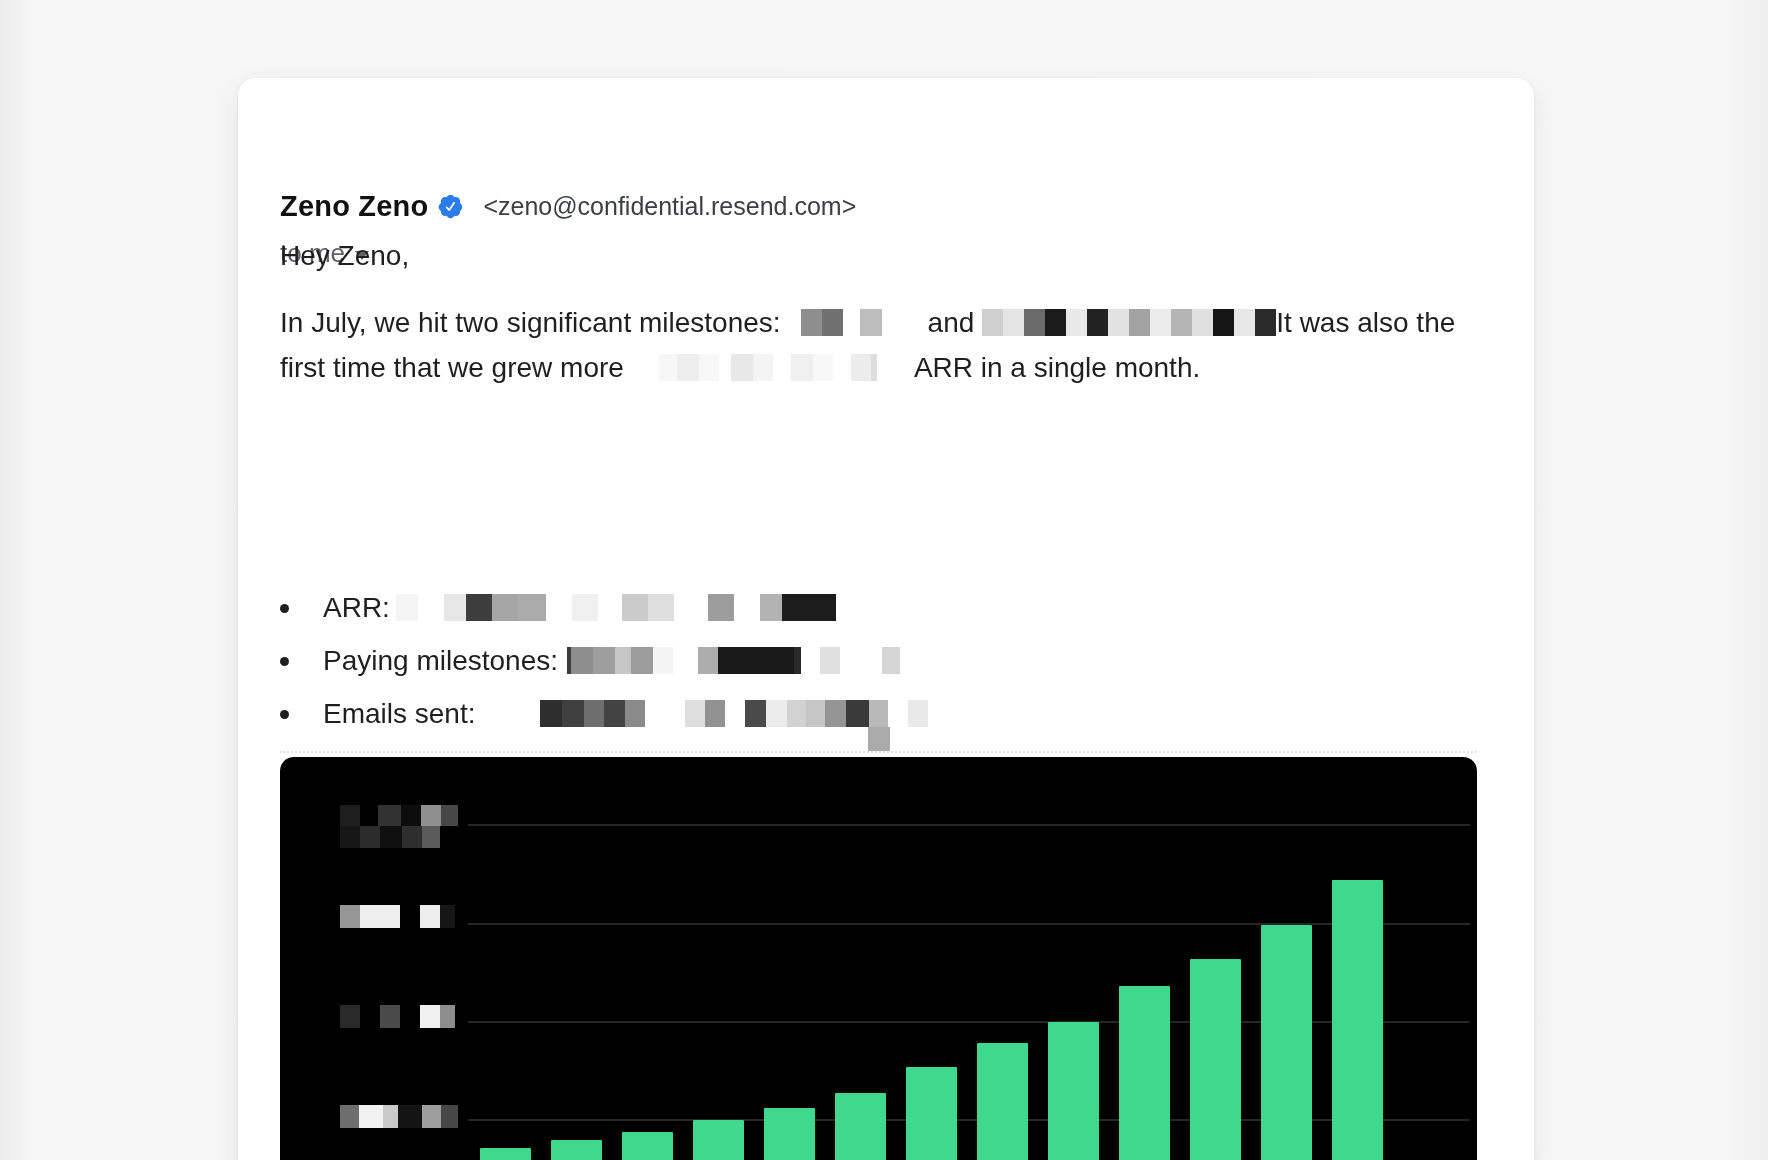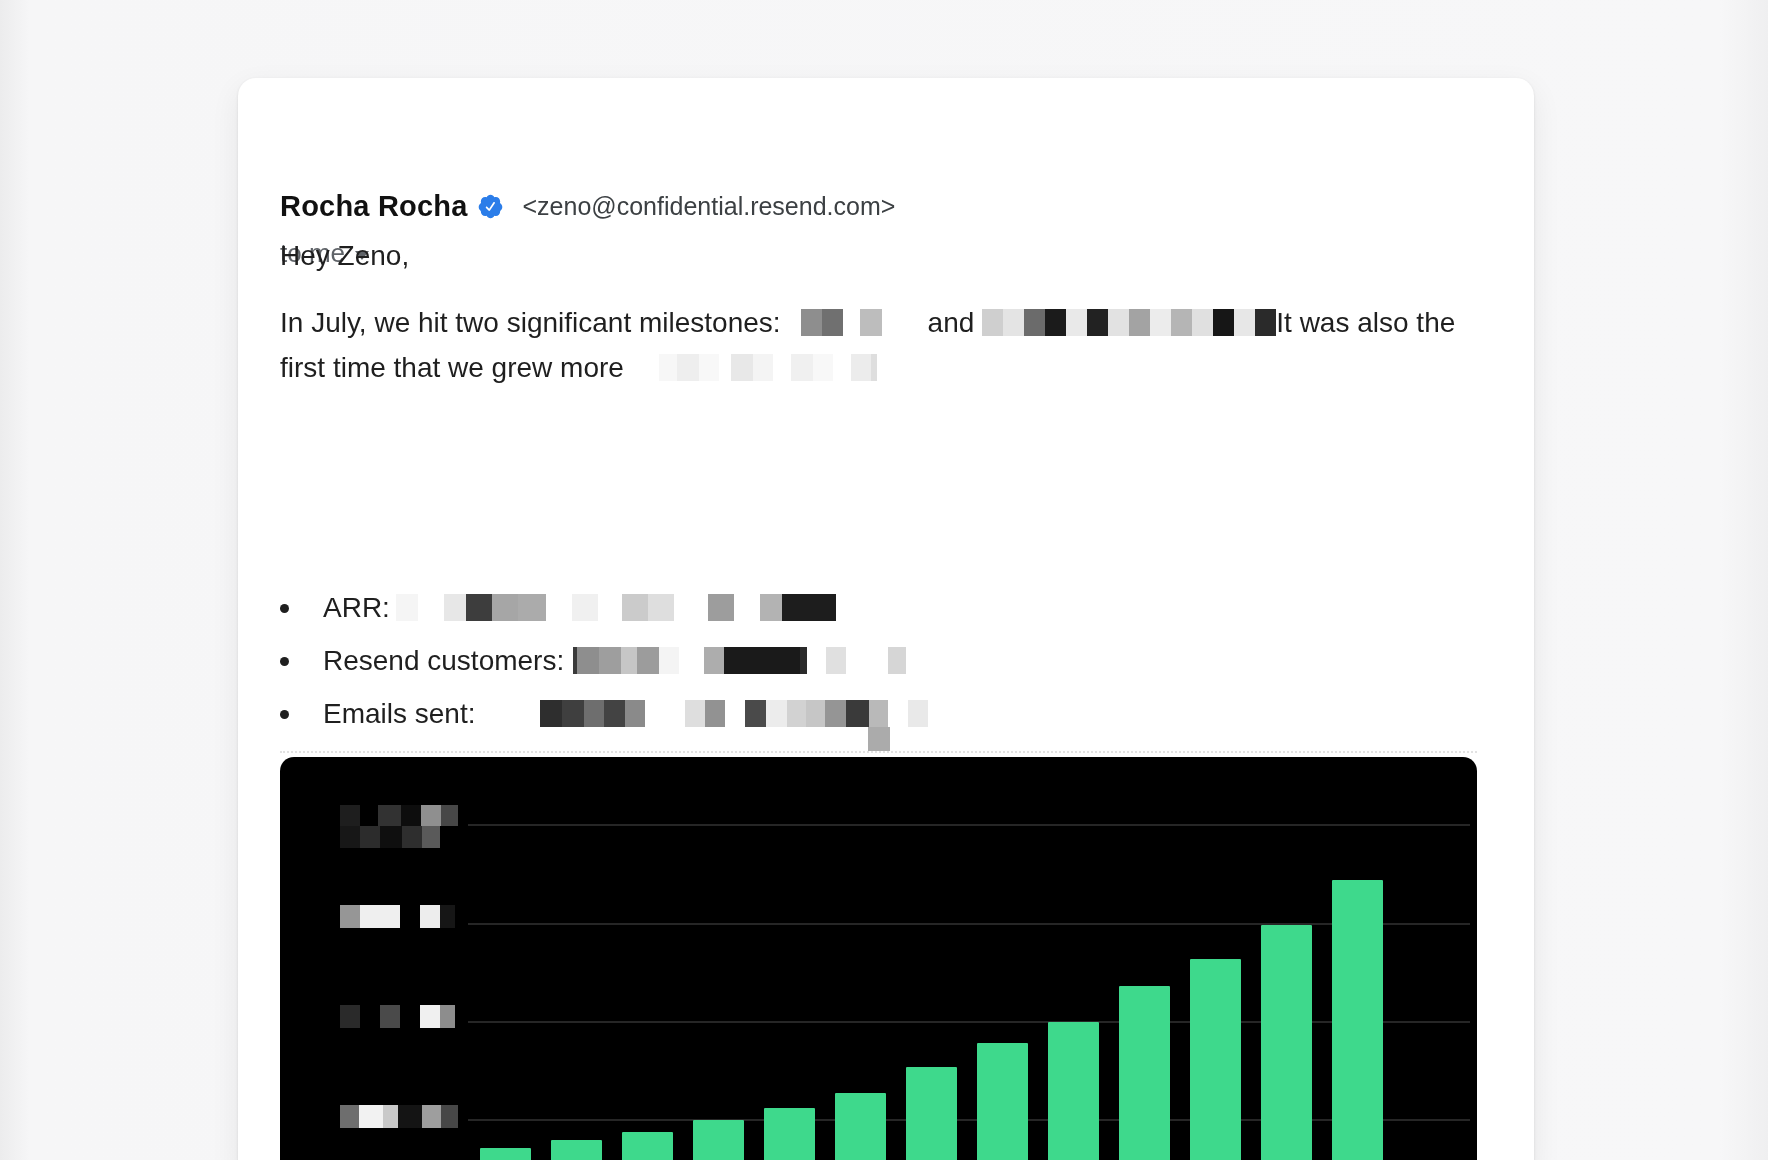--- a/index.html
+++ b/index.html
@@ -44,21 +44,21 @@
   .axis  { position:absolute; }
   .grid  { position:absolute; height:2px; }
   .bar   { position:absolute; border-radius:1px; }
 </style>
 </head>
 <body>
 
 <div class="card">
 
   <div class="hdr-row">
-    <span class="sender">Rocha Rocha</span>
+    <span class="sender">Zeno Zeno</span>
     <span class="badge">
       <svg viewBox="0 0 24 24">
           <path fill="#2b7de9" d="M22.5 12.5c0-1.58-.875-2.95-2.148-3.6.154-.435.238-.905.238-1.4 0-2.21-1.71-4-3.818-4-.47 0-.92.086-1.336.25C14.818 2.415 13.51 1.5 12 1.5s-2.816.917-3.437 2.25c-.415-.165-.866-.25-1.336-.25-2.11 0-3.818 1.79-3.818 4 0 .494.083.964.237 1.4-1.272.65-2.147 2.018-2.147 3.6 0 1.495.782 2.798 1.942 3.486-.02.17-.032.34-.032.514 0 2.21 1.708 4 3.818 4 .47 0 .92-.086 1.335-.25.62 1.334 1.926 2.25 3.437 2.25 1.512 0 2.818-.916 3.437-2.25.415.163.865.248 1.336.248 2.11 0 3.818-1.79 3.818-4 0-.174-.012-.344-.033-.513 1.158-.687 1.943-1.99 1.943-3.484zm-6.616-3.334l-4.334 6.5c-.145.217-.382.334-.625.334-.143 0-.288-.04-.416-.126l-.115-.094-2.415-2.415c-.293-.293-.293-.768 0-1.06s.768-.294 1.06 0l1.77 1.767 3.825-5.74c.23-.345.696-.436 1.04-.207.346.23.44.696.21 1.04z"></path>
         </svg>
     </span>
     <span class="addr">&lt;zeno@confidential.resend.com&gt;</span>
   </div>
 
   <div class="tome">
     <span class="lbl">to me</span>
@@ -71,20 +71,21 @@
     <span>In July, we hit two significant milestones:</span>
     <span class="mosaic" style="margin-left: 20px; height: 27px;"><span class="cell" style="width: 21px; height: 27px; background: rgb(142, 142, 142);"></span><span class="cell" style="width: 21px; height: 27px; background: rgb(112, 112, 112);"></span><span class="cell" style="width: 17px; height: 27px;"></span><span class="cell" style="width: 22px; height: 27px; background: rgb(189, 189, 189);"></span></span>
     <span style="margin-left:46px">and</span>
     <span class="mosaic" style="margin-left: 8px; height: 27px;"><span class="cell" style="width: 21px; height: 27px; background: rgb(207, 207, 207);"></span><span class="cell" style="width: 21px; height: 27px; background: rgb(228, 228, 228);"></span><span class="cell" style="width: 21px; height: 27px; background: rgb(107, 107, 107);"></span><span class="cell" style="width: 21px; height: 27px; background: rgb(27, 27, 27);"></span><span class="cell" style="width: 21px; height: 27px; background: rgb(233, 233, 233);"></span><span class="cell" style="width: 21px; height: 27px; background: rgb(34, 34, 34);"></span><span class="cell" style="width: 21px; height: 27px; background: rgb(226, 226, 226);"></span><span class="cell" style="width: 21px; height: 27px; background: rgb(163, 163, 163);"></span><span class="cell" style="width: 21px; height: 27px; background: rgb(236, 236, 236);"></span><span class="cell" style="width: 21px; height: 27px; background: rgb(181, 181, 181);"></span><span class="cell" style="width: 21px; height: 27px; background: rgb(224, 224, 224);"></span><span class="cell" style="width: 21px; height: 27px; background: rgb(22, 22, 22);"></span><span class="cell" style="width: 21px; height: 27px; background: rgb(231, 231, 231);"></span><span class="cell" style="width: 21px; height: 27px; background: rgb(42, 42, 42);"></span></span>
     <span style="">It was also the</span>
   </div>
 
   <div class="p l2 row">
     <span>first time that we grew more</span>
     <span class="mosaic" style="margin-left: 8px; height: 27px;"><span class="cell" style="width: 18px; height: 27px; background: rgb(247, 247, 247);"></span><span class="cell" style="width: 22px; height: 27px; background: rgb(238, 238, 238);"></span><span class="cell" style="width: 20px; height: 27px; background: rgb(248, 248, 248);"></span><span class="cell" style="width: 12px; height: 27px;"></span><span class="cell" style="width: 22px; height: 27px; background: rgb(232, 232, 232);"></span><span class="cell" style="width: 20px; height: 27px; background: rgb(244, 244, 244);"></span><span class="cell" style="width: 18px; height: 27px;"></span><span class="cell" style="width: 22px; height: 27px; background: rgb(240, 240, 240);"></span><span class="cell" style="width: 20px; height: 27px; background: rgb(248, 248, 248);"></span><span class="cell" style="width: 18px; height: 27px;"></span><span class="cell" style="width: 20px; height: 27px; background: rgb(236, 236, 236);"></span><span class="cell" style="width: 6px; height: 27px; background: rgb(222, 222, 222);"></span></span>
+    <span style="margin-left:10px">ARR in a single month.</span>
   </div>
 
 
 
   <div class="ul">
     <div class="li">
       <span class="dot"></span>
       <span>ARR:</span>
       <span class="mosaic" style="margin-left: 6px; height: 27px;">
           <span class="cell" style="width: 22px; height: 27px; background: rgb(245, 245, 245);"></span>
@@ -100,21 +101,21 @@
           <span class="cell" style="width: 26px; height: 27px; background: rgb(222, 222, 222);"></span>
           <span class="cell" style="width: 34px; height: 27px;"></span>
           <span class="cell" style="width: 26px; height: 27px; background: rgb(157, 157, 157);"></span>
           <span class="cell" style="width: 26px; height: 27px;"></span>
           <span class="cell" style="width: 22px; height: 27px; background: rgb(179, 179, 179);"></span>
           <span class="cell" style="width: 54px; height: 27px; background: rgb(29, 29, 29);"></span>
         </span>
     </div>
     <div class="li">
       <span class="dot"></span>
-      <span>Resend customers:</span>
+      <span>Paying milestones:</span>
       <span class="mosaic" style="margin-left: 9px; height: 27px;">
           <span class="cell" style="width: 4px; height: 27px; background: rgb(58, 58, 58);"></span>
           <span class="cell" style="width: 22px; height: 27px; background: rgb(142, 142, 142);"></span>
           <span class="cell" style="width: 22px; height: 27px; background: rgb(158, 158, 158);"></span>
           <span class="cell" style="width: 16px; height: 27px; background: rgb(198, 198, 198);"></span>
           <span class="cell" style="width: 22px; height: 27px; background: rgb(156, 156, 156);"></span>
           <span class="cell" style="width: 20px; height: 27px; background: rgb(244, 244, 244);"></span>
           <span class="cell" style="width: 25px; height: 27px;"></span>
           <span class="cell" style="width: 20px; height: 27px; background: rgb(173, 173, 173);"></span>
           <span class="cell" style="width: 76px; height: 27px; background: rgb(26, 26, 26);"></span>

